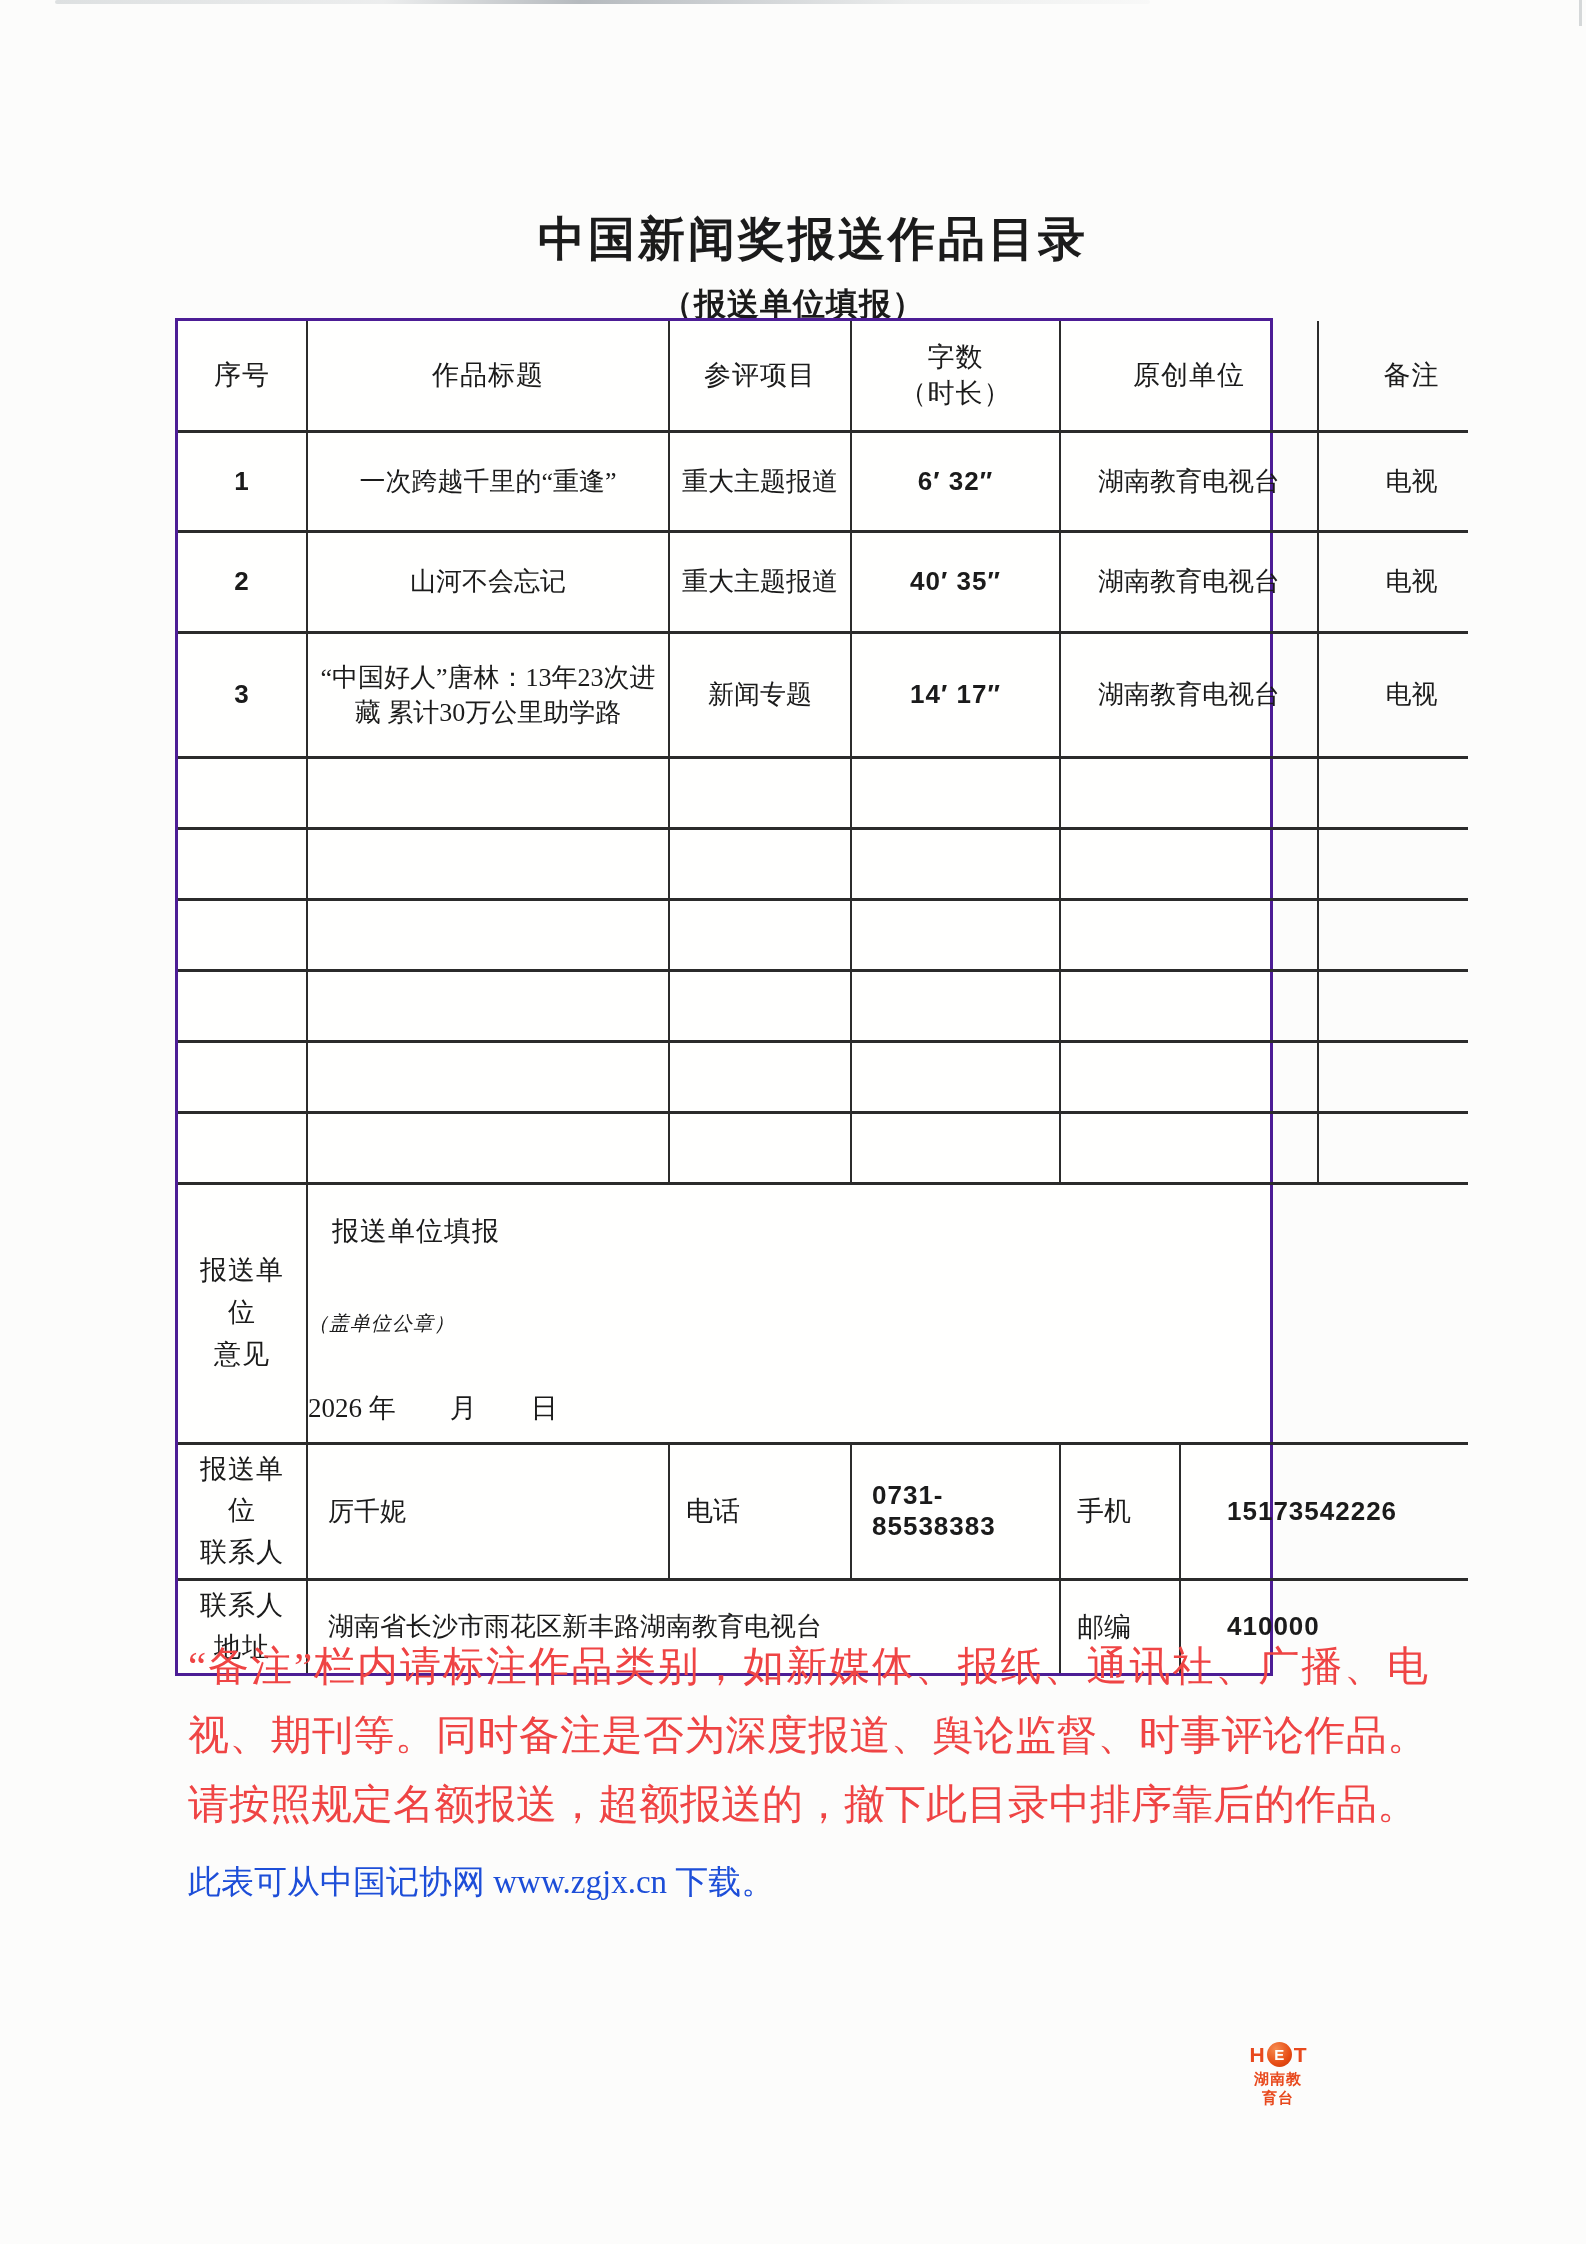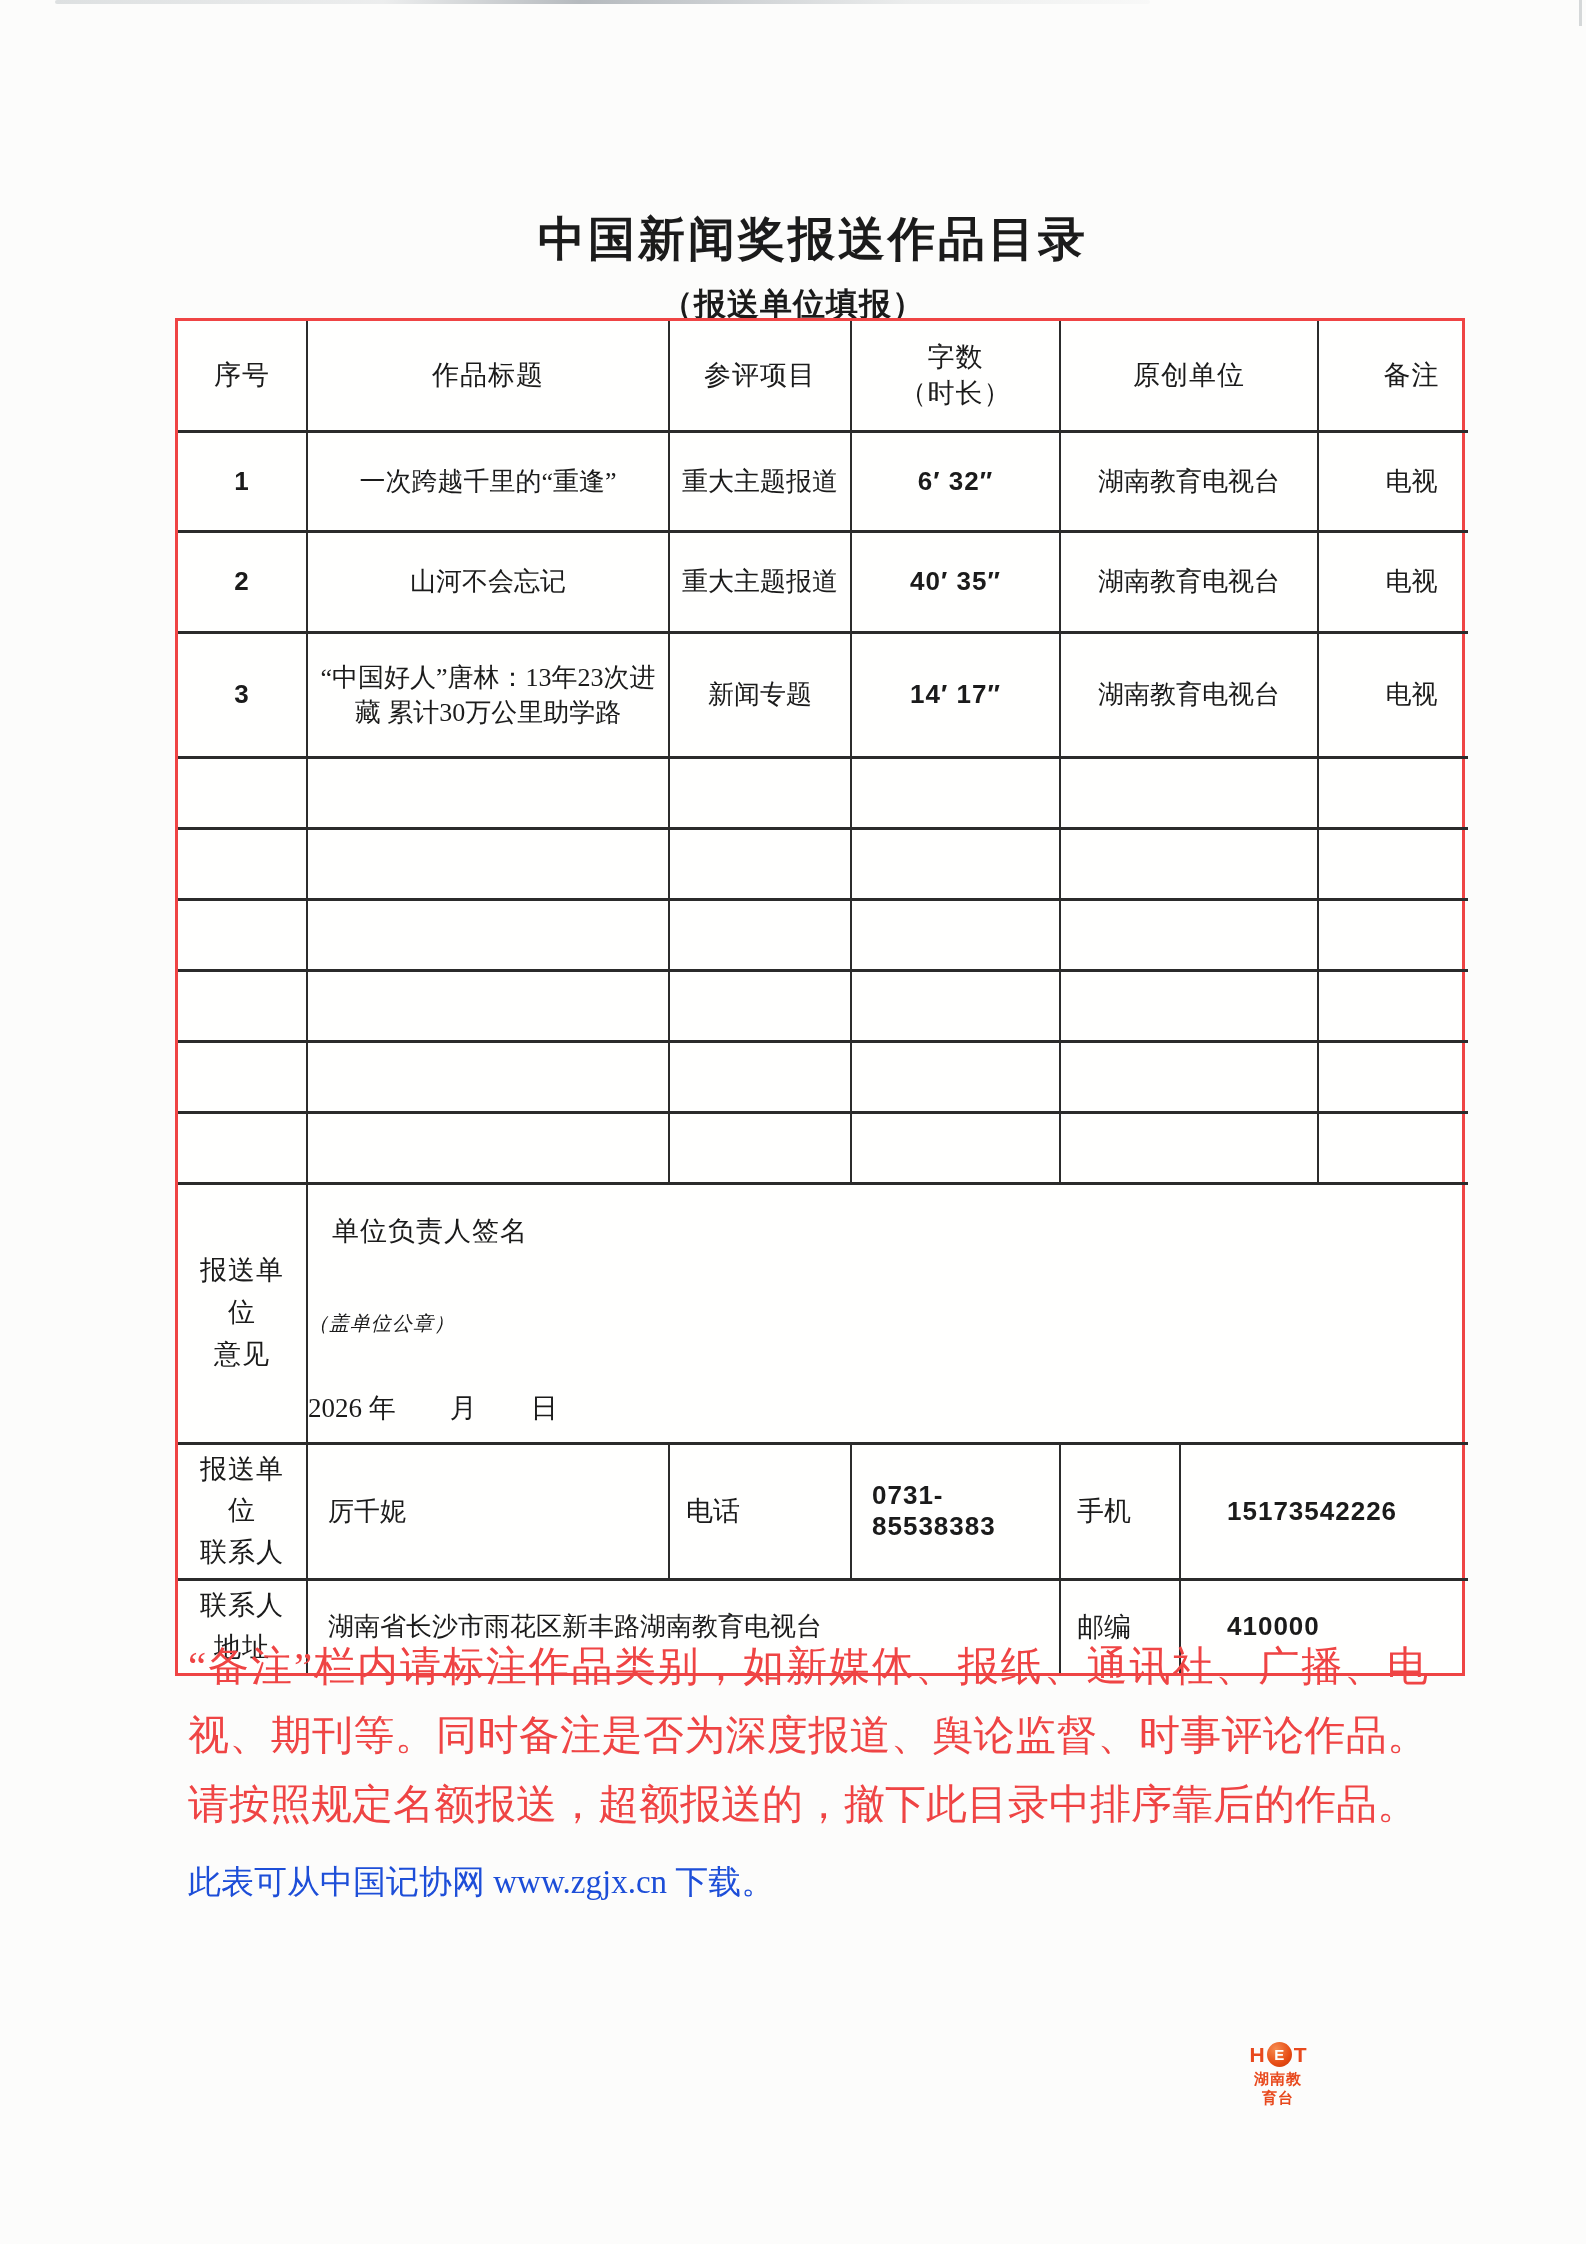--- a/index.html
+++ b/index.html
@@ -19,22 +19,22 @@
   .title {
     position:absolute; top:208px; left:0; width:100%; margin:0;
     text-align:center; font-size:47px; font-weight:700; letter-spacing:3px;padding-left:20px;
   }
   .subtitle {
     position:absolute; top:283px; left:0; width:100%;
     text-align:center; font-size:32px; font-weight:700; letter-spacing:1px;
   }
 
   .table-wrap {
-    position:absolute; left:175px; top:318px; width:1290px; box-sizing:border-box;
-    border:3px solid #ef4444; background:#fffffe;
+    position:absolute; left:175px; top:318px; width:1098px; box-sizing:border-box;
+    border:3px solid #4c1d95; background:#fffffe;
   }
   table { border-collapse:collapse; table-layout:fixed; width:100%; }
   td {
     border-right:2px solid #2c2c2c; border-bottom:3px solid #2b2b2b;
     text-align:center; vertical-align:middle;
     font-size:26px; padding:4px 10px; box-sizing:border-box; overflow:hidden;
   }
   td:last-child { border-right:none;padding-left:46px; }
   table.contact tr:last-child td { border-bottom:none; }
 
@@ -186,21 +186,21 @@
           </tr>
         </tbody>
 
       <tbody>
         <tr class="h-opinion">
           <td class="label-cell">
             <div>报送单位</div>
             <div>意见</div>
           </td>
           <td class="opinion-cell" colspan="5">
-            <div class="sign-label">单位负责人签名</div>
+            <div class="sign-label">报送单位填报</div>
             <div class="seal-label">（盖单位公章）</div>
             <div class="date-line">2026 年　　月　　日</div>
           </td>
         </tr>
       </tbody>
     </table>
 
     <table class="contact">
       <colgroup>
         <col style="width:129px">

